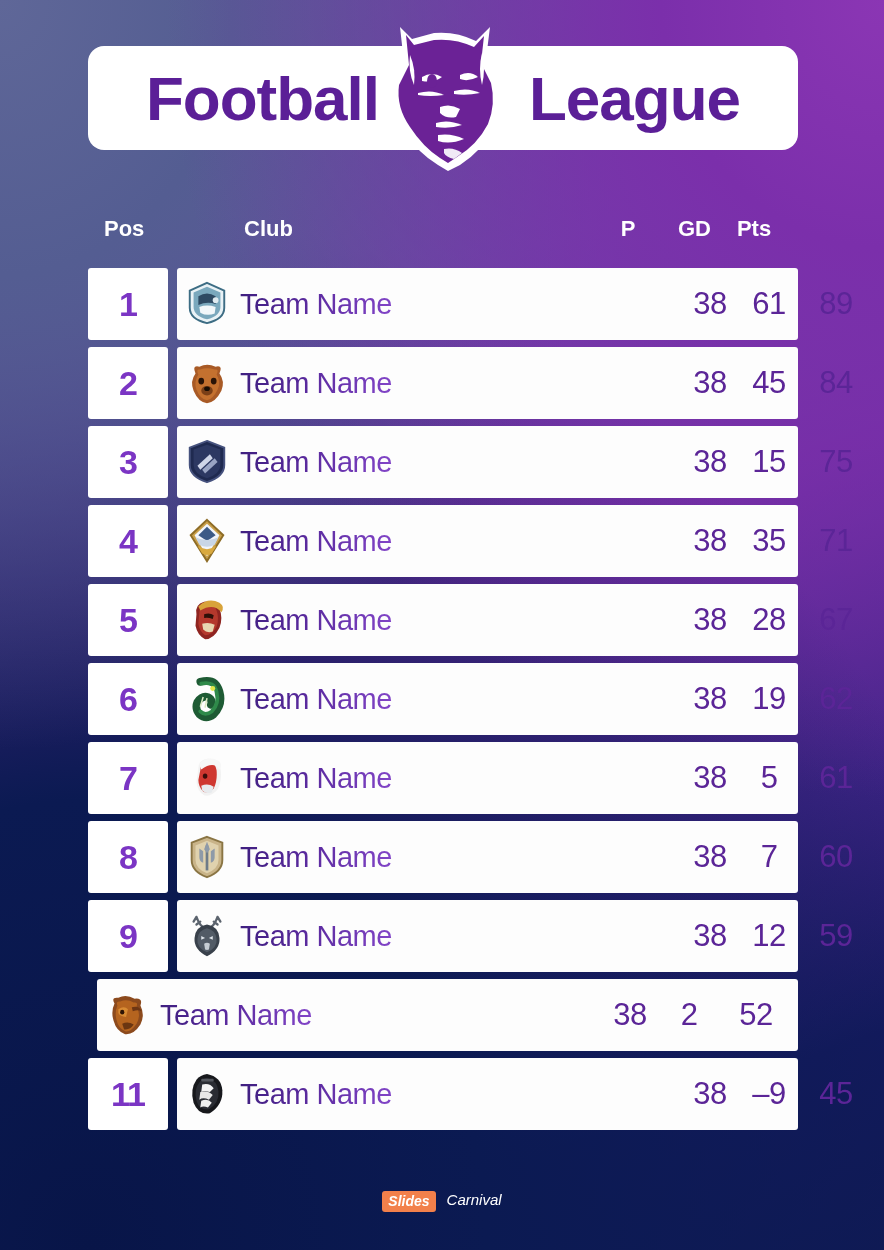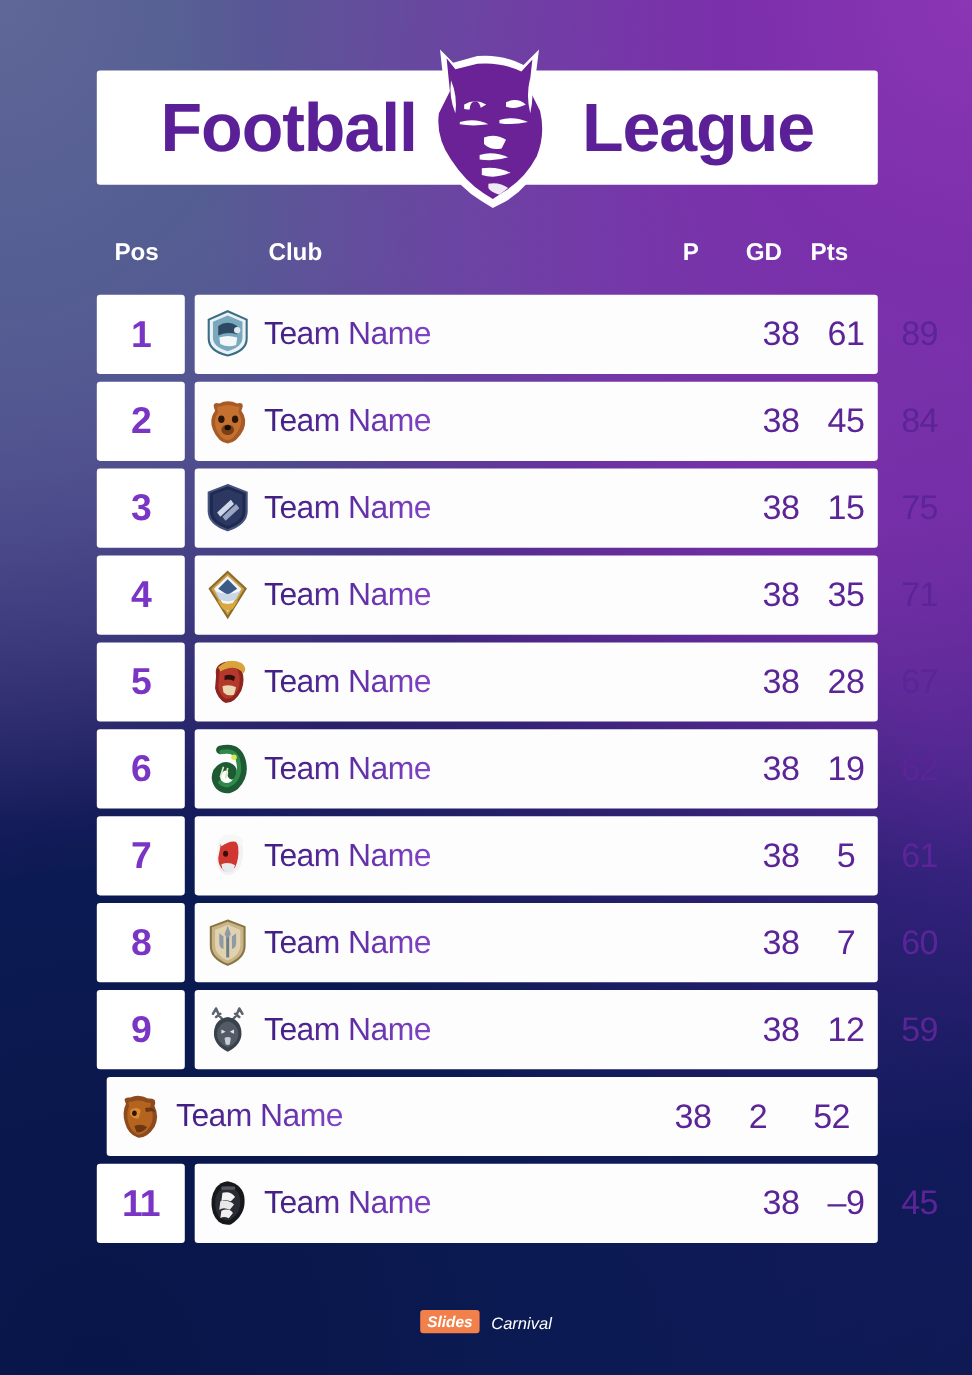--- a/index.html
+++ b/index.html
@@ -14,22 +14,22 @@
     position:absolute; inset:0;
     background:
       radial-gradient(140% 110% at 100% 0%, #8b36b4 0%, #7b2fab 18%, rgba(123,47,171,0) 58%),
       radial-gradient(120% 100% at 0% 0%, #5f6798 0%, #545d92 22%, rgba(84,93,146,0) 60%),
       radial-gradient(150% 120% at 10% 100%, #081548 0%, #0b1a52 30%, rgba(11,26,82,0) 70%),
       linear-gradient(160deg, #5a6394 0%, #6a49a6 28%, #6f2ea3 48%, #3b2383 70%, #141a5e 86%, #101a55 100%);
   }
 
   
   .title-bar {
-    position:absolute; left:88px; top:64px; width:710px; height:104px;
-    background:#ffffff; border-radius:3px;
+    position:absolute; left:88px; top:46px; width:710px; height:104px;
+    background:#ffffff; border-radius:16px;
   }
   .title-text {
     position:absolute; left:0; top:0; width:100%; height:100%;
     display:flex; align-items:center; justify-content:center;
     gap:150px;
     font-size:62px; font-weight:bold; letter-spacing:-1px;
     color:#5b1f97;
     white-space:nowrap;
   }
   .title-word { display:block; }
@@ -85,21 +85,21 @@
     font-size:31px; font-weight:normal; color:#5b2597;
     text-align:center; letter-spacing:-0.5px;
   }
   .stat-p   { left:511px; width:44px; }
   .stat-gd  { left:566px; width:52px; }
   .stat-pts { left:631px; width:56px; }
 
   
   .footer {
     position:absolute; left:0; bottom:38px; width:100%;
-    display:flex; align-items:flex-end; justify-content:center; gap:11px;
+    display:flex; align-items:flex-start; justify-content:center; gap:11px;
   }
   .slides-badge {
     background:#f2804b; color:#ffffff; font-size:14px; font-weight:bold;
     padding:2px 6px 3px 6px; border-radius:3px; font-style:italic;
   }
   .carnival-text { color:#ffffff; font-size:15px; font-style:italic; }
 </style>
 </head>
 <body>
 

